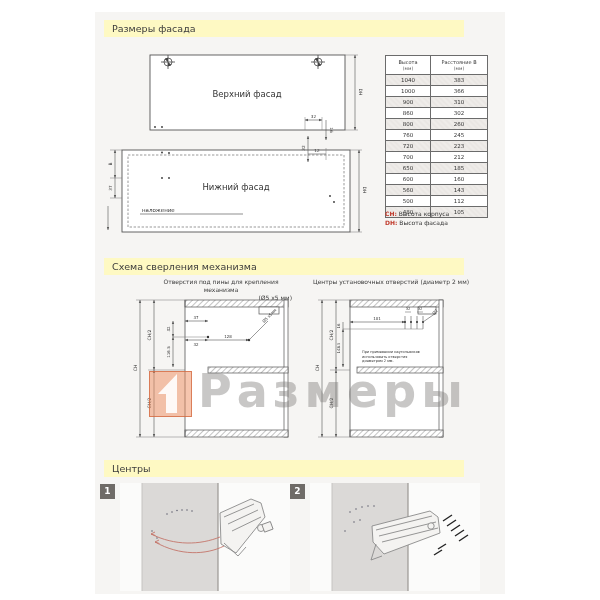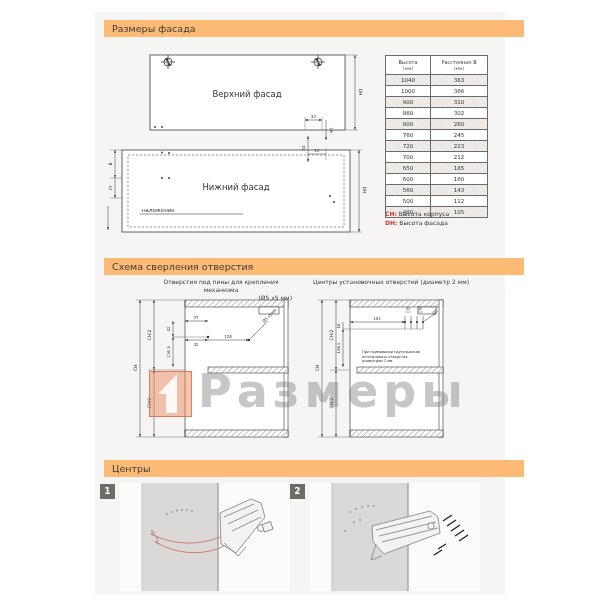--- a/index.html
+++ b/index.html
@@ -1,19 +1,19 @@
 <!DOCTYPE html>
 <html><head>
 <meta charset="utf-8">
 <style>
   html,body{margin:0;padding:0;}
   body{width:600px;height:600px;background:#ffffff;font-family:"DejaVu Sans",sans-serif;position:relative;overflow:hidden;}
   #canvas{position:absolute;left:0;top:0;width:600px;height:600px;background:#fff;}
   .col{position:absolute;left:95px;top:12px;width:410px;height:582px;background:#f6f5f3;}
-  .bar{position:absolute;left:104px;width:420px;height:17px;background:#fdba74;color:#3b3b3b;font-size:9.5px;line-height:17px;padding-left:8px;box-sizing:border-box;}
+  .bar{position:absolute;left:104px;width:360px;height:17px;background:#fef9c3;color:#3b3b3b;font-size:9.5px;line-height:17px;padding-left:8px;box-sizing:border-box;}
   .abs{position:absolute;}
   svg{display:block;font-family:"DejaVu Sans",sans-serif;}
   svg text{fill:#333;}
   
   .sizes{border-collapse:collapse;table-layout:fixed;width:102px;background:#fff;}
   .sizes th,.sizes td{border:1px solid #6b6b6b;text-align:center;padding:0;color:#333;}
   .sizes th{font-size:5px;font-weight:normal;height:18px;line-height:1.25;background:#fff;}
   .sizes td{font-size:5.5px;height:10px;}
   .sizes tbody tr:nth-child(odd) td{background:repeating-linear-gradient(45deg,#e9e6e3 0 2px,#efedea 2px 4px);}
   .unit{font-size:4.5px;color:#555;}
@@ -173,21 +173,21 @@
       </tbody>
   </table>
   <div class="legend abs" style="left:385px;top:209px;">
     <div><span class="lk">CH:</span>
       <span>Высота корпуса</span></div>
     <div><span class="lk">DH:</span>
       <span>Высота фасада</span></div>
   </div>
 
   <div class="bar" style="top:258px;">
-    <span>Схема сверления отверстия</span>
+    <span>Схема сверления механизма</span>
   </div>
 
   <div class="cap abs" style="left:150px;top:278px;width:142px;text-align:center;">
     <div>Отверстия под пины для крепления механизма</div>
     <div style="text-align:right;">(Ø5 х5 мм)</div>
   </div>
   <div class="cap abs" style="left:310px;top:278px;width:162px;text-align:center;">
     <div>Центры установочных отверстий (диаметр 2 мм)</div>
   </div>
 

